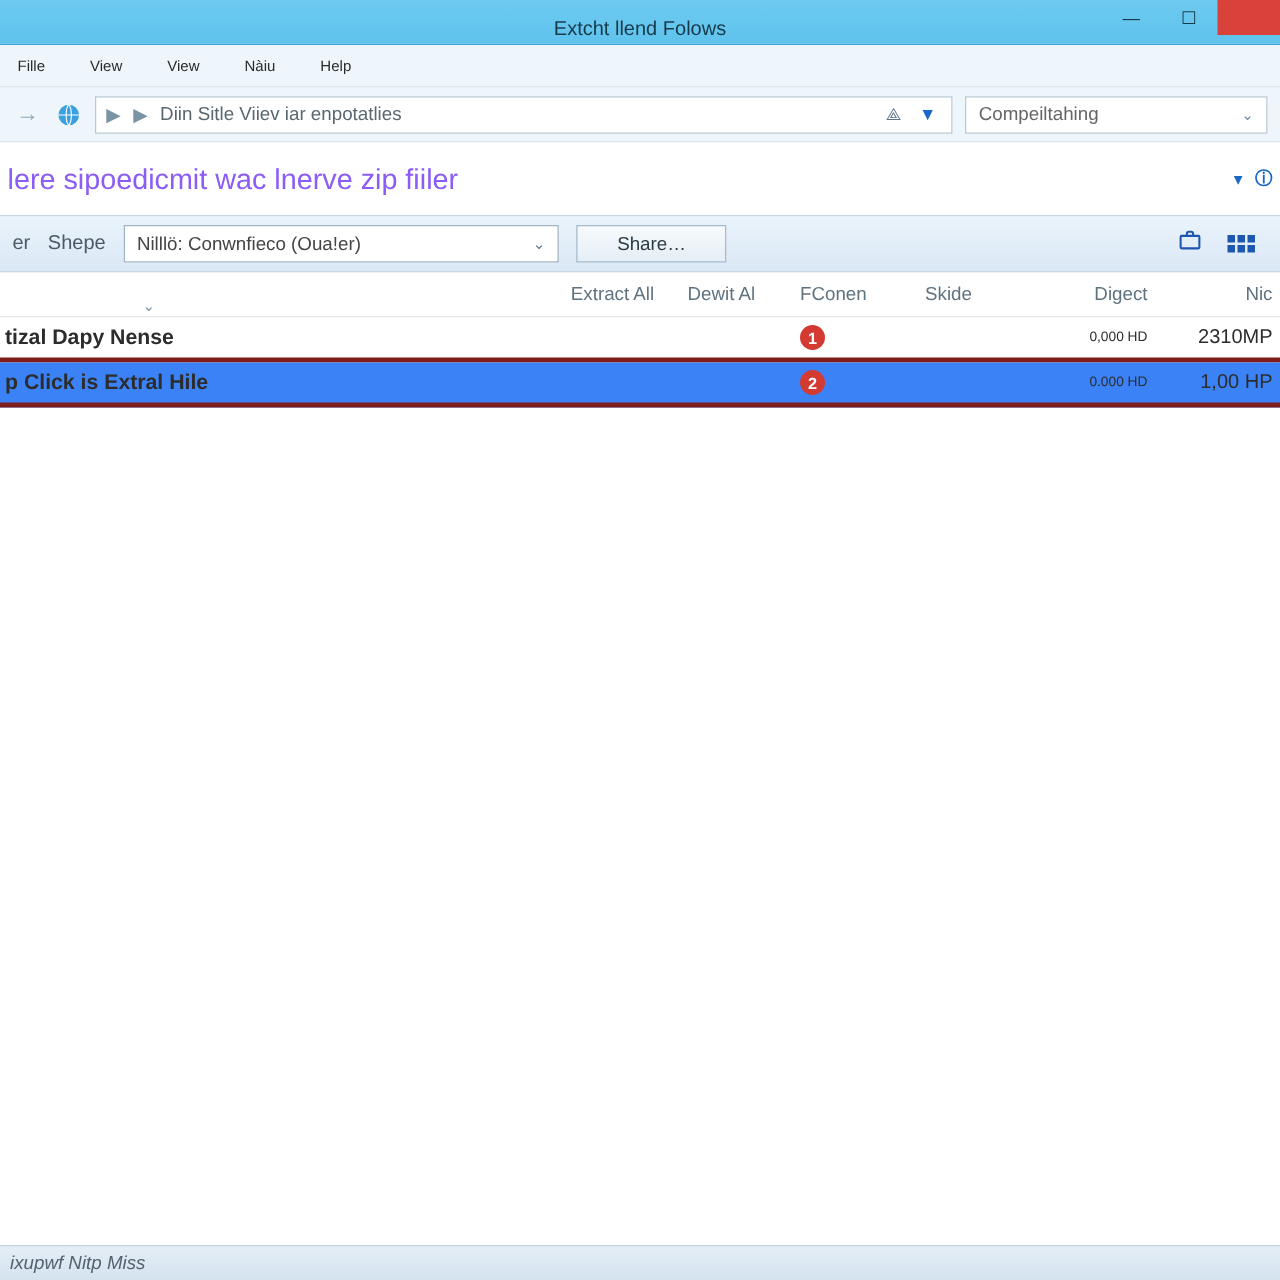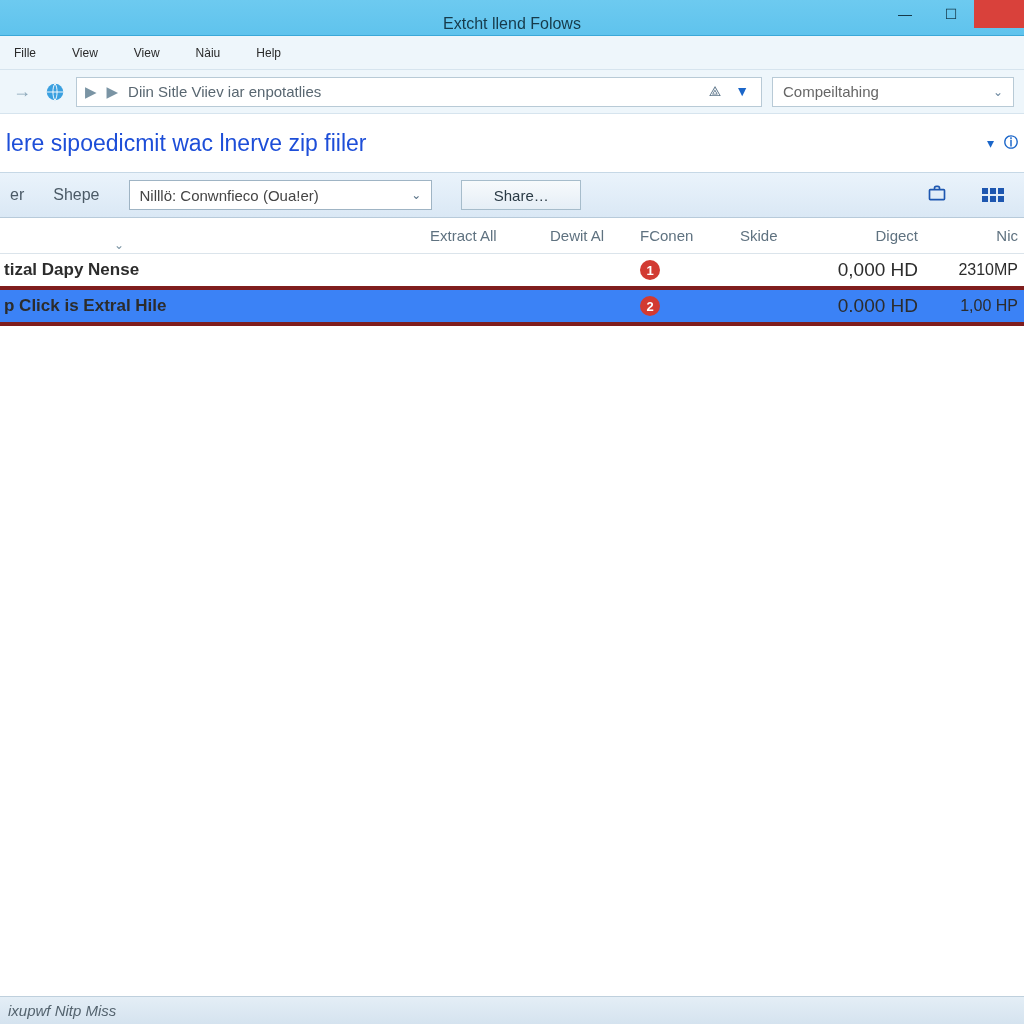--- a/index.html
+++ b/index.html
@@ -73,33 +73,33 @@
 
 
 .heading-row {
   height: 58px;
   display: flex;
   align-items: center;
   padding: 0 6px 0 6px;
   background: #fff;
   justify-content: space-between;
 }
-.heading-row .heading { color: #1d4ed8; font-size: 23px; }
+.heading-row .heading { color: #8b5cf6; font-size: 23px; }
 .heading-row .heading-tools { display: flex; align-items: center; gap: 10px; color: #1b66c9; font-size: 14px; }
 
 
 .toolbar {
   height: 46px;
   background: linear-gradient(#eaf3fb, #dae8f5);
   border-top: 1px solid #c6d8e6;
   border-bottom: 1px solid #b7cada;
   display: flex;
   align-items: center;
   padding: 0 10px;
-  gap: 29px;
+  gap: 14px;
 }
 .toolbar .tlabel { color: #4b5a66; font-size: 16px; }
 .toolbar .combo {
   flex: 1;
   max-width: 620px;
   height: 30px;
   background: #fff;
   border: 1px solid #9fb4c4;
   display: flex;
   align-items: center;
@@ -129,42 +129,42 @@
   height: 36px;
   background: #fff;
   border-bottom: 1px solid #dbe4eb;
   display: flex;
   align-items: center;
   color: #5f7280;
   font-size: 15px;
 }
 .colheader .namecol { flex: 0 0 430px; padding-left: 108px; position: relative; }
 .colheader .namecol .sortchev { position: absolute; left: 114px; top: 2px; color: #7a94a4; font-size: 12px; }
-.colheader .c-extract { flex: 0 0 120px; text-align: left; }
+.colheader .c-extract { flex: 0 0 120px; text-align: center; }
 .colheader .c-dewit { flex: 0 0 90px; text-align: left; }
 .colheader .c-conen { flex: 0 0 100px; text-align: left; }
 .colheader .c-skide { flex: 0 0 90px; padding-right: 12px;}
 .colheader .c-digect { flex: 0 0 100px; text-align: right; padding-right: 12px;}
 .colheader .c-nic { flex: 0 0 94px; text-align: right; padding-right: 6px;}
 
 
 .row {
   height: 36px;
   display: flex;
   align-items: center;
   border-bottom: 4px solid #7f1d1d;
   color: #2c2c2c;
 }
 .row.sel { background: #3b82f6; }
 .row .namecol { flex: 0 0 430px; font-weight: 600; padding-left: 4px; font-size: 17px; }
 .row .c-extract { flex: 0 0 120px; }
 .row .c-dewit { flex: 0 0 90px; }
 .row .c-conen { flex: 0 0 100px; }
 .row .c-skide { flex: 0 0 90px; text-align: right; padding-right: 12px; }
-.row .c-digect { flex: 0 0 100px; text-align: right; padding-right: 12px; font-size: 19px; }
+.row .c-digect { flex: 0 0 100px; text-align: right; padding-right: 12px; font-size: 11px; }
 .row .c-nic { flex: 0 0 94px; text-align: right; padding-right: 6px; font-size: 16px; }
 .badge { display:inline-flex; width:20px; height:20px; border-radius:50%; background:#d23a32; color:#fff; align-items:center; justify-content:center; font-size:13px; font-weight:600; }
 
 
 .main { height: calc(1024px - 36px - 34px - 44px - 58px - 46px - 36px - 28px); overflow: auto; background:#fff; }
 
 
 .statusbar {
   height: 28px;
   background: linear-gradient(#e4eef6, #d5e3ef);

